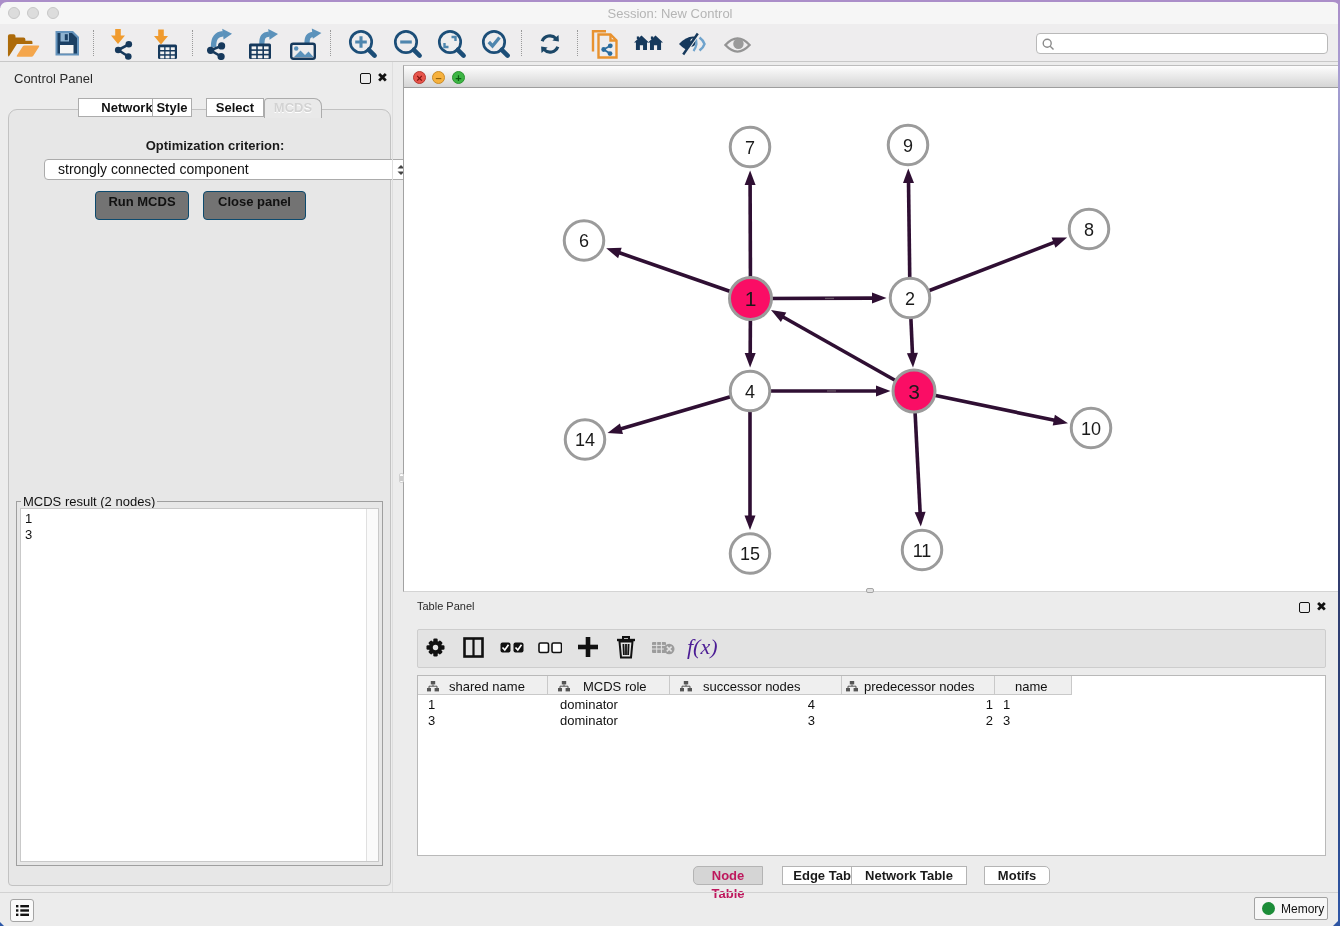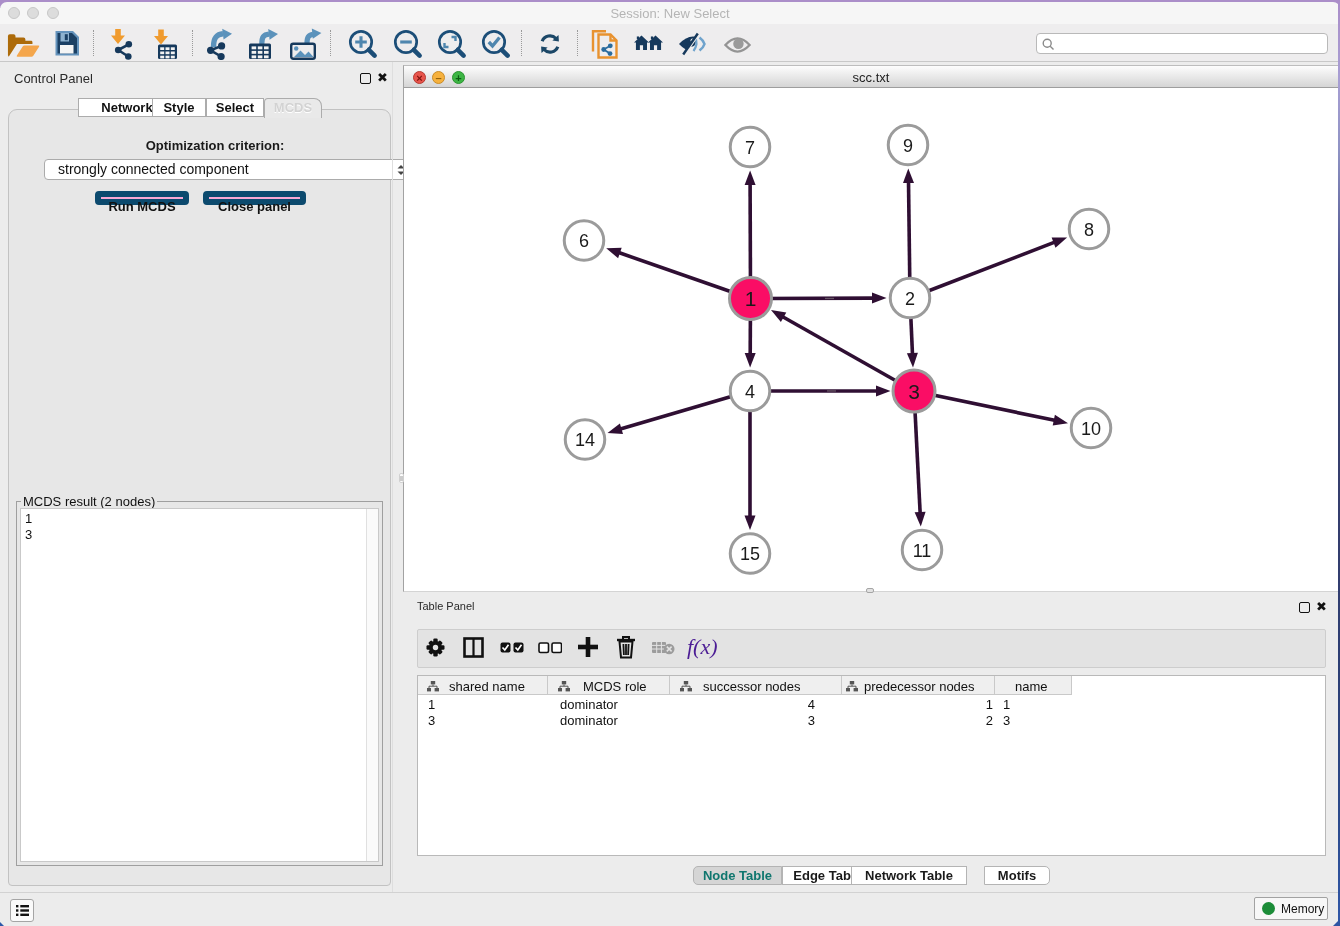--- a/index.html
+++ b/index.html
@@ -20,21 +20,21 @@
 #search { left:1036px; top:33px; width:292px; height:21px; background:#fff; border:1px solid #b9b9b9; border-radius:4px; }
 
 
 #cp-title { left:14px; top:71px; font-size:13px; color:#2a2a2a; }
 #cp-float { left:360px; top:73px; width:11px; height:11px; border:1.5px solid #111; border-radius:2px; }
 #cp-close { left:377px; top:70px; font-size:13px; color:#111; }
 #cp-pane { left:8px; top:109px; width:383px; height:777px; background:#e7e7e7; border:1px solid #c2c2c2; border-radius:9px 9px 4px 4px; }
 .tab { position:absolute; top:98px; height:19px; background:#fff; border:1px solid #acacac; font-size:13px; font-weight:bold; color:#111; text-align:center; line-height:18px; }
 #opt-label { left:8px; top:138px; width:414px; text-align:center; font-size:13px; font-weight:bold; color:#1a1a1a; }
 #cp-select { left:44px; top:159px; width:372px; height:21px; background:#fff; border:1px solid #ababab; border-radius:4px; font-size:14px; color:#111; line-height:19px; padding-left:13px; }
-.btn { position:absolute; height:14px; background:#f9a8d4; border:6px solid #0c4a6e; border-radius:4px; font-size:13px; font-weight:bold; color:#111; text-align:center; line-height:20px; }
+.btn { position:absolute; height:29px; background:#737373; border:1px solid #0c4a6e; border-radius:4px; font-size:13px; font-weight:bold; color:#111; text-align:center; line-height:20px; }
 #fieldset { left:16px; top:501px; width:367px; height:365px; border:1px solid #9f9f9f; }
 #fs-legend { left:21px; top:494px; background:#e7e7e7; font-size:13px; color:#111; padding:0 2px; }
 #fs-text { left:20px; top:508px; width:359px; height:354px; background:#fff; border:1px solid #c9c9c9; font-size:13px; color:#111; line-height:16px; padding:2px 0 0 4px; }
 #fs-scroll { left:366px; top:509px; width:12px; height:352px; background:#fafafa; border-left:1px solid #e0e0e0; }
 
 
 #net-win { left:403px; top:65px; width:936px; height:527px; background:#fff;
   border-left:1.5px solid #a2a2a2; border-top:1px solid #bdbdbd; border-right:1px solid #cecece; border-bottom:1px solid #d4d4d4; }
 #net-knob { left:866px; top:588px; width:8px; height:5px; background:#e2e2e2; border:1px solid #a5a5a5; border-radius:2px; }
 #div-knob { left:399px; top:473px; width:5px; height:10px; background:#fdfdfd; border:1px solid #d0d0d0; border-radius:2px; }
@@ -60,21 +60,21 @@
 #wall-bl { left:0; top:922px; width:0; height:0; border-left:4px solid #2d58a8; border-top:4px solid transparent; }
 #wall-br { left:1333px; top:919px; width:0; height:0; border-right:7px solid #2e55a3; border-top:7px solid transparent; }
 </style>
 </head>
 <body>
 <div class="abs" id="wall"></div>
 <div class="abs" id="titlebar"></div>
 <div class="abs tl" style="left:8px;"></div>
 <div class="abs tl" style="left:27px;"></div>
 <div class="abs tl" style="left:47px;"></div>
-<div class="abs" id="title-text">Session: New Select</div>
+<div class="abs" id="title-text">Session: New Control</div>
 <div class="abs" id="toolbar"></div>
 <div class="abs tsep" style="left:93px;"></div>
 <div class="abs tsep" style="left:192px;"></div>
 <div class="abs tsep" style="left:330px;"></div>
 <div class="abs tsep" style="left:521px;"></div>
 <div class="abs tsep" style="left:577px;"></div>
 
 <svg class="abs" style="left:7px; top:32px;" width="33" height="26" viewBox="0 0 35 27">
   <path d="M1,24.5 L1,4 Q1,2 3,2 L7,2 Q9,2 9,4 L9,5.5 L17.5,5.5 Q19.5,5.5 19.5,7.5 L19.5,9 L25.5,9 Q27,9 27,10.5 L27,12.5 L10.5,12.5 L1.8,26 Z" fill="#ad6b0a"></path>
   <path d="M11.3,26 Q9.7,26 10.5,24.7 L16.6,15.2 Q17.3,14.1 18.6,14.1 L33.2,14.1 Q34.8,14.1 34,15.4 L27.9,24.9 Q27.2,26 25.9,26 Z" fill="#f4a64c"></path>
@@ -242,21 +242,21 @@
 <svg class="abs" style="left:1042px; top:38px;" width="13" height="13" viewBox="0 0 13 13">
   <circle cx="5.2" cy="5.2" r="4" fill="none" stroke="#8a8a8a" stroke-width="1.4"></circle>
   <line x1="8.2" y1="8.2" x2="11.5" y2="11.5" stroke="#8a8a8a" stroke-width="1.4"></line>
 </svg>
 
 <div class="abs" id="cp-title">Control Panel</div>
 <div class="abs" id="cp-float"></div>
 <div class="abs" id="cp-close">✖</div>
 <div class="abs" id="cp-pane"></div>
 <div class="abs tab" style="left:78px; width:98px;">Network</div>
-<div class="abs tab" style="left:152px; width:54px;">Style</div>
+<div class="abs tab" style="left:152px; width:40px;">Style</div>
 <div class="abs tab" style="left:206px; width:58px;">Select</div>
 <div class="abs tab" style="left:264px; width:58px; height:20px; background:#e9e9e9; color:#d2d2d2; border-radius:4px 8px 0 0; text-shadow:0 1px 0 #ffffff; border-bottom:none;">MCDS</div>
 <div class="abs" id="opt-label">Optimization criterion:</div>
 <div class="abs" id="cp-select">strongly connected component
   <svg class="abs" style="right:9px; top:4px;" width="10" height="12" viewBox="0 0 10 12">
     <path d="M1.5 4.6 L5 1 L8.5 4.6 Z" fill="#444"></path>
       <path d="M1.5 7.4 L5 11 L8.5 7.4 Z" fill="#444"></path>
   </svg>
 </div>
 <div class="abs btn" style="left:95px; top:191px; width:94px;">Run MCDS</div>
@@ -264,21 +264,20 @@
 <div class="abs" id="fieldset"></div>
 <div class="abs" id="fs-legend">MCDS result (2 nodes)</div>
 <div class="abs" id="fs-text">1<br>3</div>
 <div class="abs" id="fs-scroll"></div>
 
 <div class="abs" id="net-win">
   <div class="abs" id="net-title"></div>
   <div class="abs mac" style="left:9px; background:#e8544b; border:1px solid #b43a31; color:#7c120d;">×</div>
   <div class="abs mac" style="left:28px; background:#f6b13d; border:1px solid #c98c28; color:#925f0a;">–</div>
   <div class="abs mac" style="left:48px; background:#3db544; border:1px solid #2a9330; color:#0c5c12;">+</div>
-  <div class="abs" id="net-title-text">scc.txt</div>
   <svg class="abs" id="graph" style="left:0; top:23px;" width="934" height="503" viewBox="0 0 934 503">
   <line x1="346.5" y1="209.5" x2="346.1" y2="94.0" stroke="#2f0f33" stroke-width="3.6"></line>
   <polygon points="346.1,81.5 351.6,96.0 340.6,96.0" fill="#2f0f33"></polygon>
   <line x1="346.5" y1="209.5" x2="214.0" y2="163.3" stroke="#2f0f33" stroke-width="3.6"></line>
   <polygon points="202.2,159.2 217.7,158.8 214.1,169.2" fill="#2f0f33"></polygon>
   <line x1="346.5" y1="209.5" x2="470.0" y2="209.1" stroke="#2f0f33" stroke-width="3.6"></line>
   <polygon points="482.5,209.1 468.0,214.6 468.0,203.6" fill="#2f0f33"></polygon>
   <line x1="346.5" y1="209.5" x2="346.2" y2="266.0" stroke="#2f0f33" stroke-width="3.6"></line>
   <polygon points="346.1,278.5 340.7,264.0 351.7,264.0" fill="#2f0f33"></polygon>
   <line x1="506.0" y1="209.0" x2="504.5" y2="92.0" stroke="#2f0f33" stroke-width="3.6"></line>
@@ -435,21 +434,21 @@
 <div class="abs cell" style="left:560px; top:697px;">dominator</div>
 <div class="abs cell" style="left:770px; top:697px; width:45px; text-align:right;">4</div>
 <div class="abs cell" style="left:950px; top:697px; width:43px; text-align:right;">1</div>
 <div class="abs cell" style="left:1003px; top:697px;">1</div>
 <div class="abs cell" style="left:428px; top:713px;">3</div>
 <div class="abs cell" style="left:560px; top:713px;">dominator</div>
 <div class="abs cell" style="left:770px; top:713px; width:45px; text-align:right;">3</div>
 <div class="abs cell" style="left:950px; top:713px; width:43px; text-align:right;">2</div>
 <div class="abs cell" style="left:1003px; top:713px;">3</div>
 
-<div class="abs btab" style="left:693px; width:89px; background:#d5d5d5; color:#0f766e; border-radius:5px 0 0 5px;">Node Table</div>
+<div class="abs btab" style="left:693px; width:70px; background:#d5d5d5; color:#be185d; border-radius:5px 0 0 5px;">Node Table</div>
 <div class="abs btab" style="left:782px; width:91px;">Edge Table</div>
 <div class="abs btab" style="left:851px; width:116px;">Network Table</div>
 <div class="abs btab" style="left:984px; width:66px; border-radius:0 5px 5px 0;">Motifs</div>
 
 <div class="abs" id="divline"></div>
 <div class="abs" id="foot-icon"></div>
 <svg class="abs" style="left:16px; top:904px;" width="13" height="13" viewBox="0 0 13 13">
   <g fill="#111">
       <rect x="0" y="1" width="2.4" height="2.4"></rect>
       <rect x="0" y="5.3" width="2.4" height="2.4"></rect>

